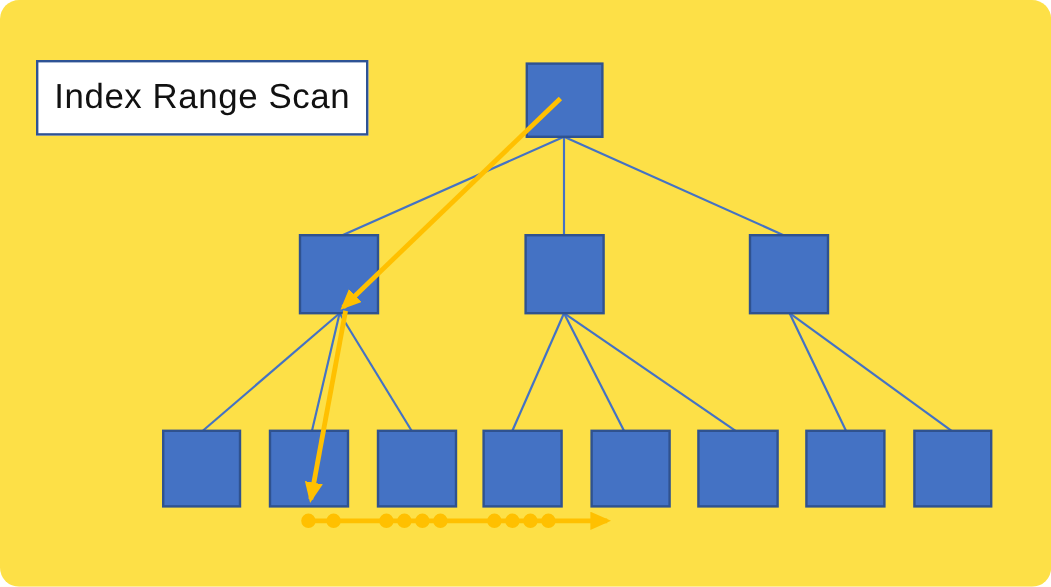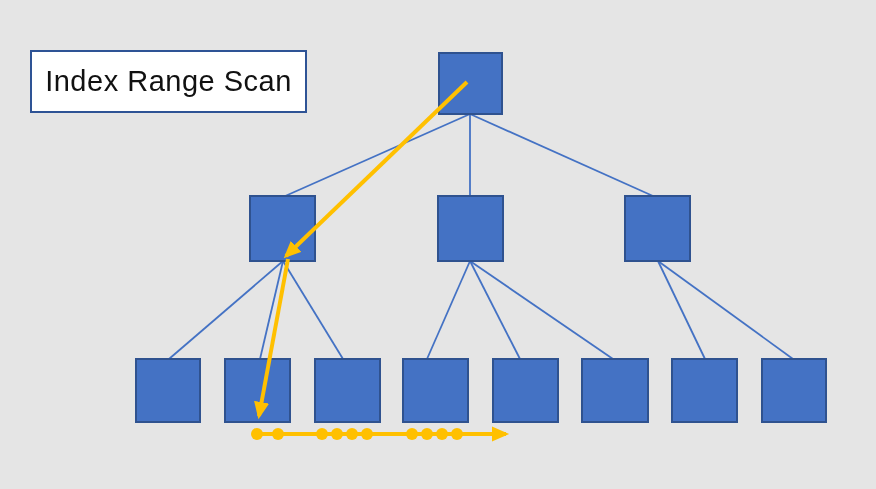--- a/index.html
+++ b/index.html
@@ -24,21 +24,21 @@
   #title-box span{
     font-size:29px;
     color:#111111;
     letter-spacing:0.5px;
     white-space:nowrap;
   }
 </style>
 </head>
 <body>
 
-<div id="canvas" style="background: #e5e5e5;">
+<div id="canvas" style="background: #fde047; border-radius: 16px;">
   <div id="title-box" style="border-color: rgb(46, 83, 149); background: rgb(255, 255, 255);">
     <span style="color: rgb(17, 17, 17);">Index Range Scan</span>
   </div>
   <svg id="diagram-svg" width="876" height="489" viewBox="0 0 876 489">
       <defs>
         <marker id="arrowhead" markerWidth="4.6" markerHeight="3.8" refX="3.5" refY="1.9" orient="auto" markerUnits="strokeWidth">
           <path d="M0,0 L4.3,1.9 L0,3.8 Z" fill="#ffc000"></path>
         </marker>
       </defs>
       <line x1="470" y1="114" x2="283" y2="197" stroke="#4472c4" stroke-width="1.8"></line>

